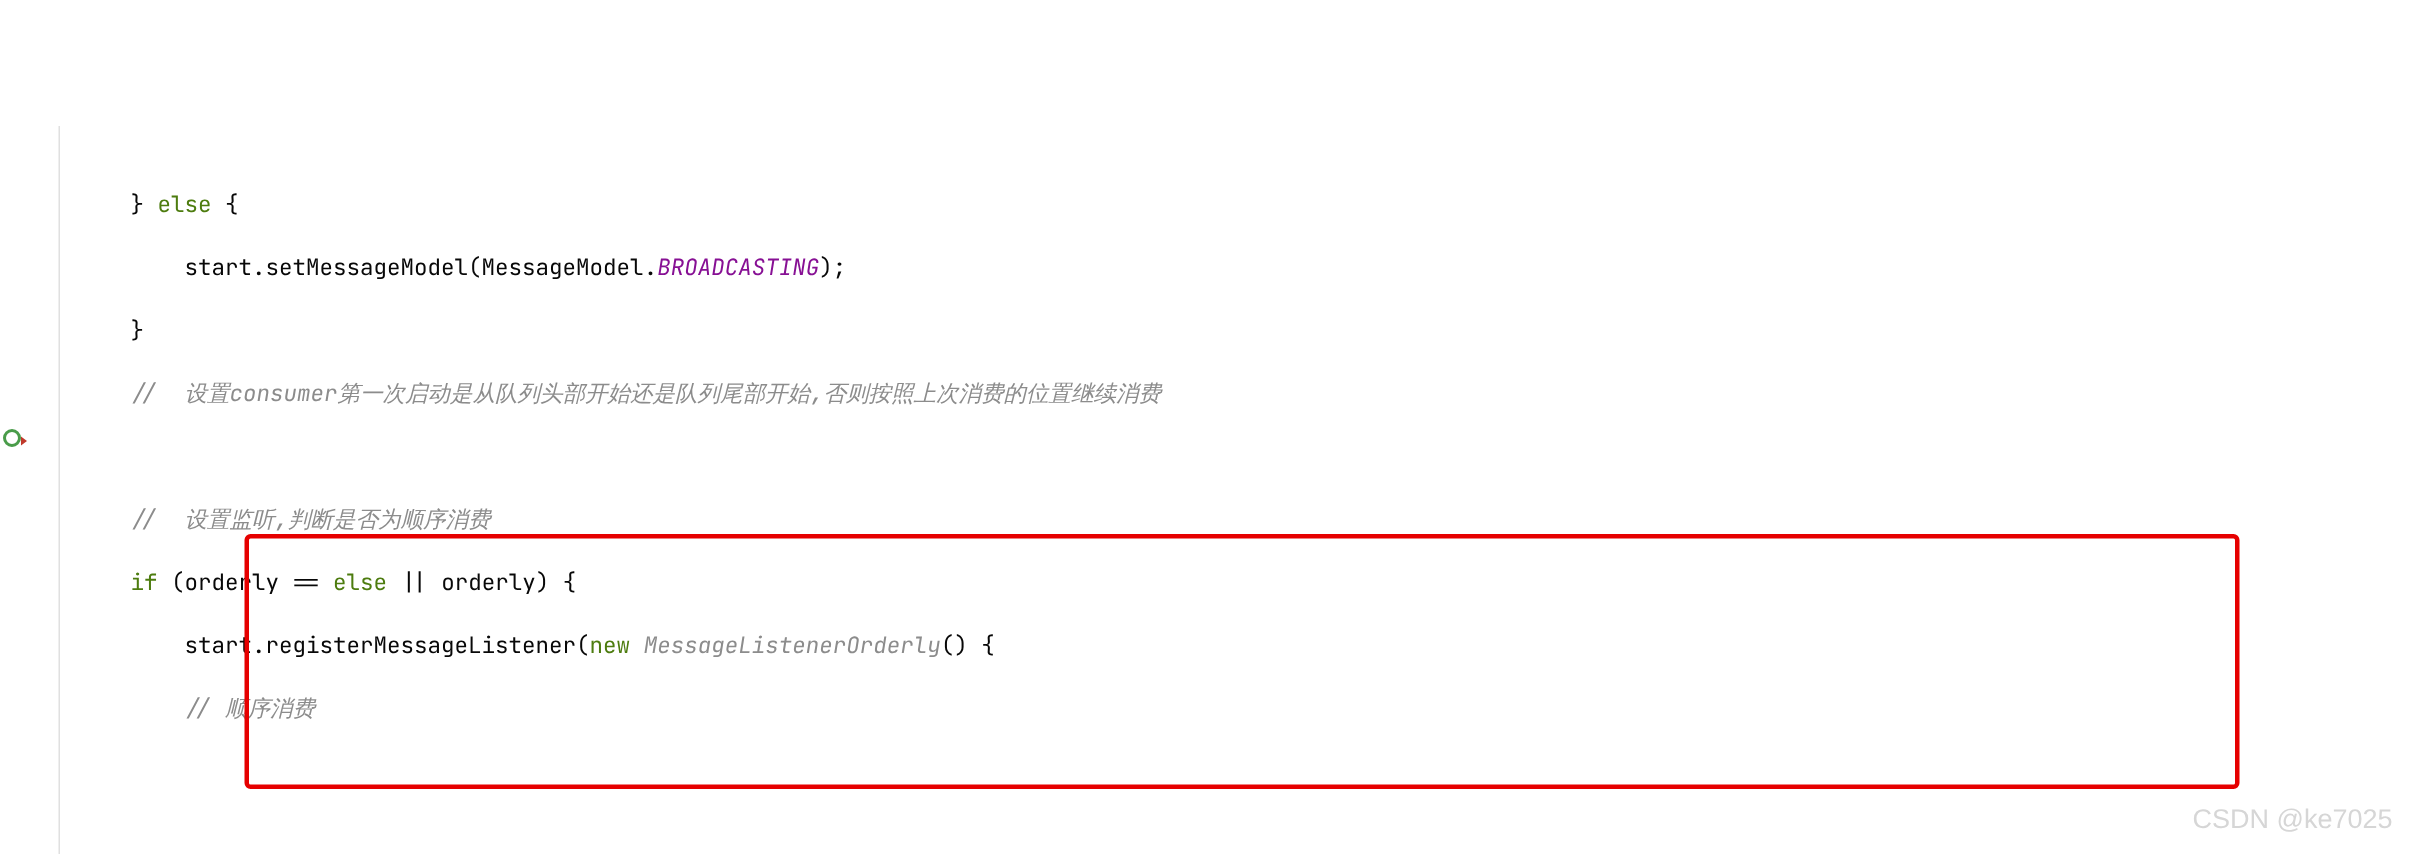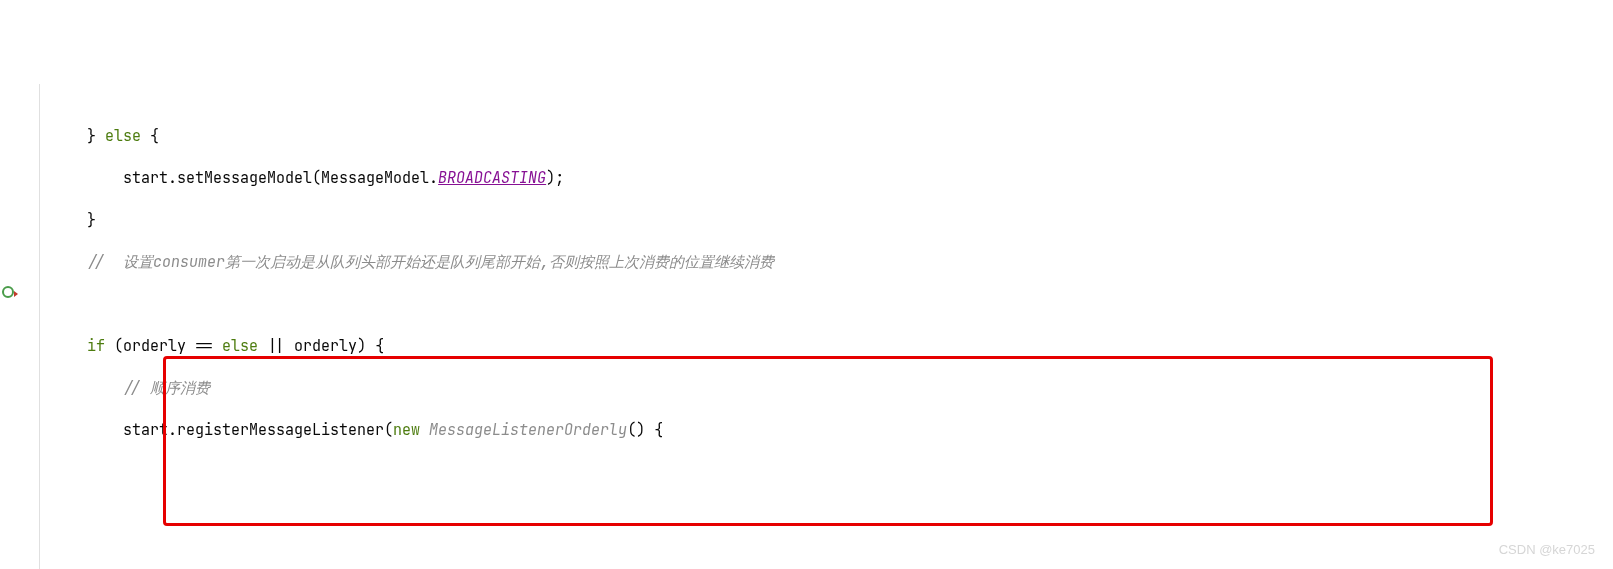--- a/index.html
+++ b/index.html
@@ -40,59 +40,60 @@
       position: absolute;
       right: -6px;
       top: 3px;
       width: 0; height: 0;
       border-left: 4px solid #c0392b;
       border-top: 3px solid transparent;
       border-bottom: 3px solid transparent;
     }
     .code-line { padding: 0 6px; }
     .kw { color: #4d7c0f; }
-    .const-static { color: #871094; font-style: italic; text-decoration: underline; }
+    .const-static { color: #871094; font-style: italic; }
     .cmt { color: #8c8c8c; font-style: italic; }
     .red-box {
       position: absolute;
       border: 3px solid #e60000;
       border-radius: 4px;
       left: 163px;
       top: 272px;
       width: 1330px;
       height: 170px;
       pointer-events: none;
     }
     .watermark {
       position: fixed;
       right: 18px;
       bottom: 10px;
       color: #d6d6d6;
       font-family: Arial, sans-serif;
-      font-size: 13px;
+      font-size: 18px;
       pointer-events: none;
     }
   </style>
 </head>
 <body>
 
 
 
 <div class="editor-area">
   <div class="gutter">
     <div class="gutter-icon-o"></div>
   </div>
 <div class="code-line">    } <span class="kw">else</span> {</div>
 <div class="code-line">        <span>start</span>.<span>setMessageModel</span>(<span>MessageModel</span>.<span class="const-static">BROADCASTING</span>);</div>
 <div class="code-line">    }</div>
 <div class="code-line">    <span class="cmt">//  设置consumer第一次启动是从队列头部开始还是队列尾部开始,否则按照上次消费的位置继续消费</span></div>
 <div class="code-line"> </div>
+<div class="code-line">    <span class="cmt">//  设置监听,判断是否为顺序消费</span></div>
 <div class="code-line">    <span class="kw">if</span> (<span>orderly</span> == <span class="kw">else</span> || <span>orderly</span>) {</div>
+<div class="code-line">        <span>start</span>.<span>registerMessageListener</span>(<span class="kw">new</span> <span class="cmt">MessageListenerOrderly</span>() {</div>
 <div class="code-line">        <span class="cmt">// 顺序消费</span></div>
-<div class="code-line">        <span>start</span>.<span>registerMessageListener</span>(<span class="kw">new</span> <span class="cmt">MessageListenerOrderly</span>() {</div>
 
 
 
 
 
 
 
 
 
 

